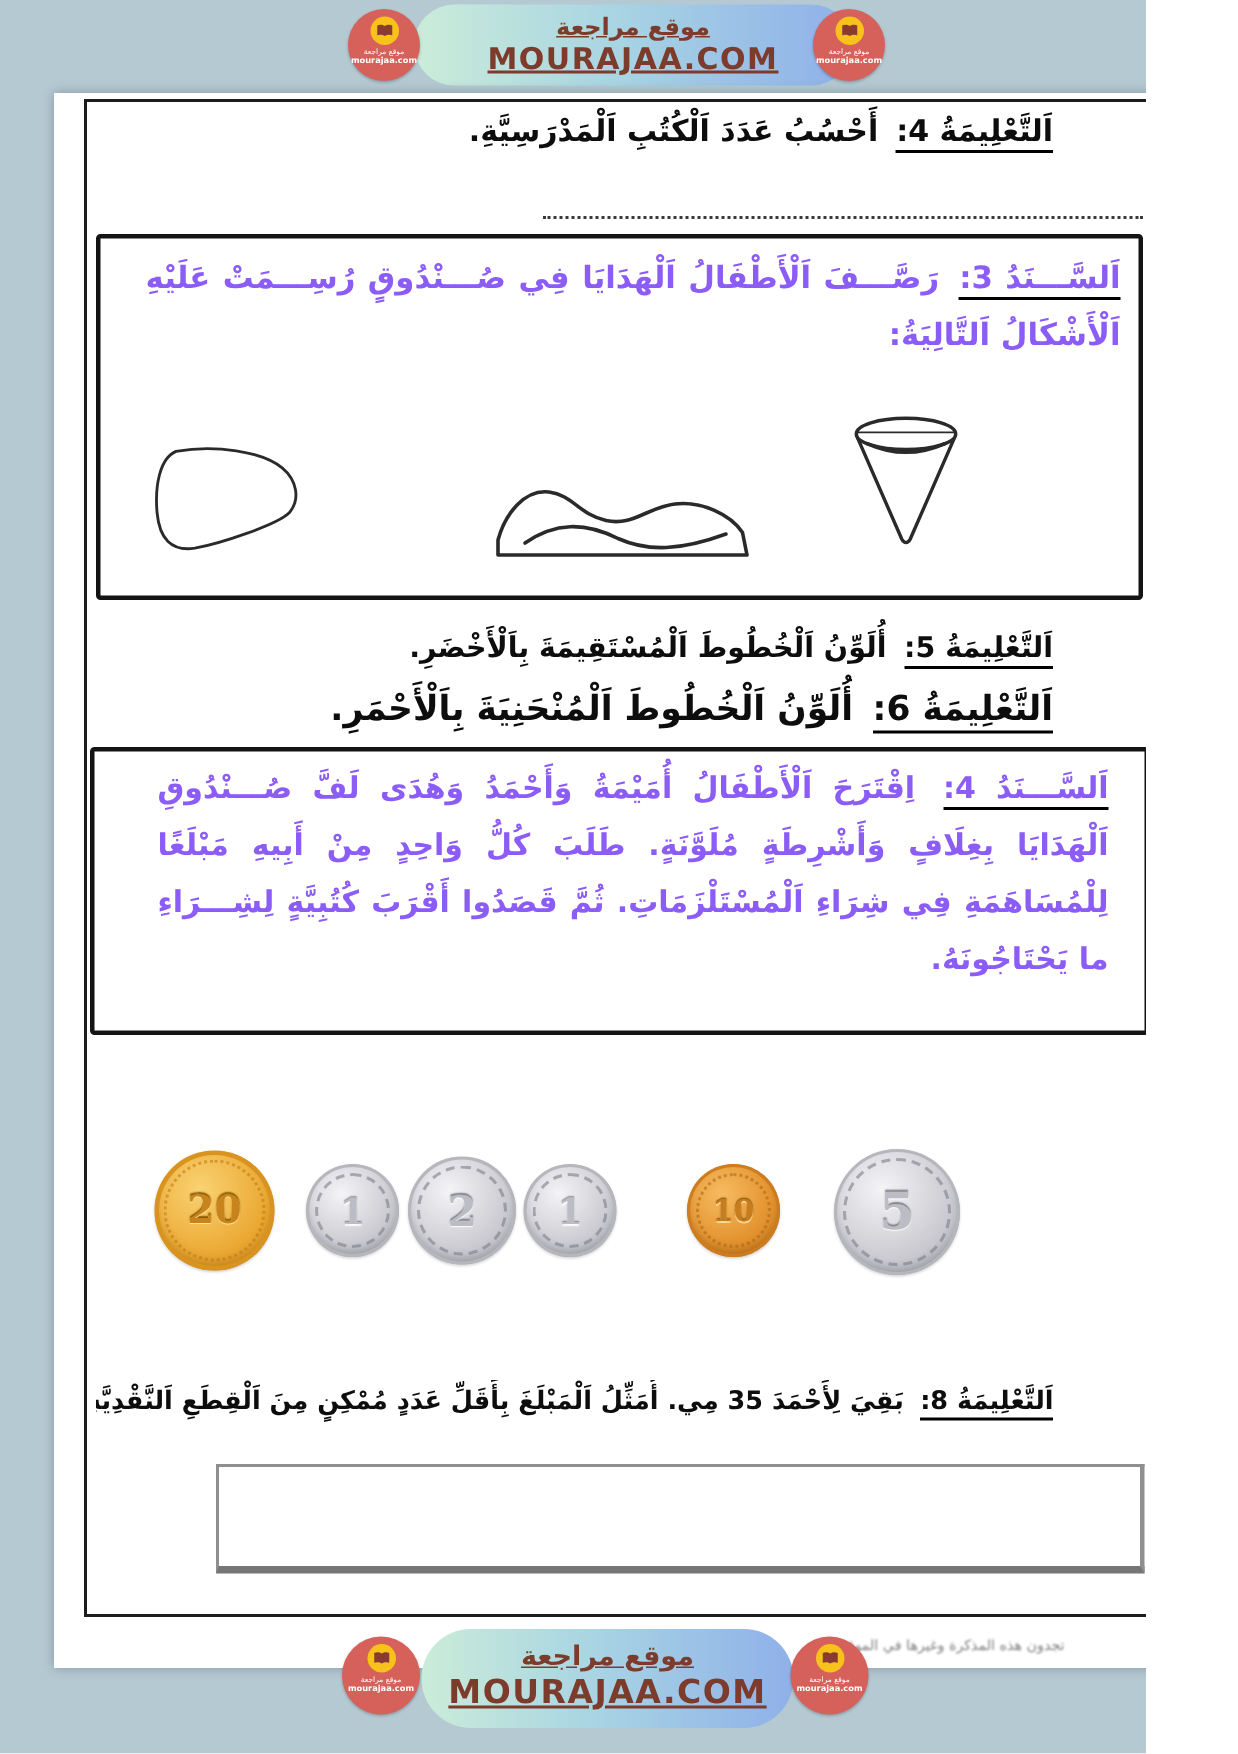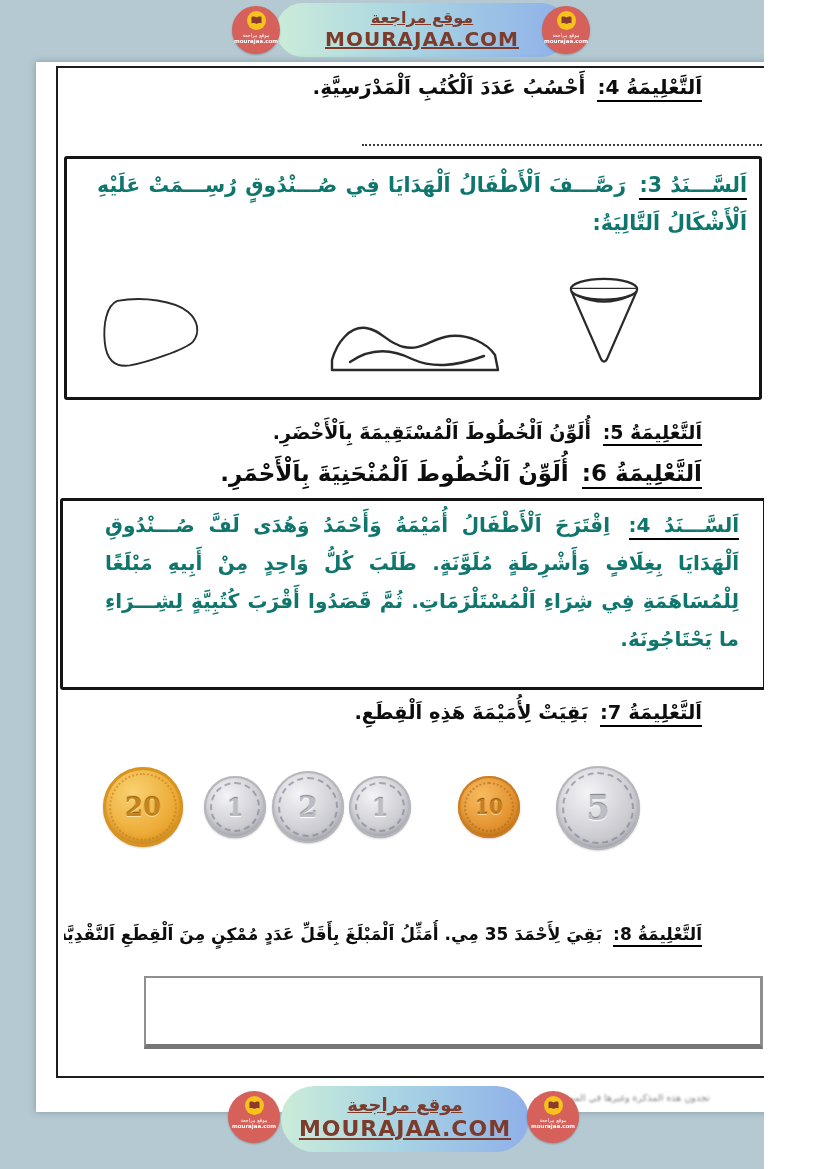--- a/index.html
+++ b/index.html
@@ -22,21 +22,21 @@
   .badge{background:#d5615a;border-radius:50%;display:flex;flex-direction:column;
          align-items:center;box-shadow:0 1px 2px rgba(0,0,0,.25);}
   .badge-book{width:19px;height:19px;background:#f6c21b;border-radius:50%;
               display:flex;align-items:center;justify-content:center;margin-top:5px;}
   .badge-t1{font-size:5px;color:#ffffff;margin-top:2px;white-space:nowrap;}
   .badge-t2{font-size:5.5px;color:#ffffff;font-weight:bold;white-space:nowrap;}
   
   .tline{direction:rtl;text-align:right;color:#0d0d0d;font-weight:bold;line-height:1.75;}
   .lbl{border-bottom:2.5px solid #000;padding-bottom:1px;margin-left:5px;}
   .sanad-box{border:3px solid #141414;border-radius:3px;background:#fff;}
-  .sanad-text{direction:rtl;text-align:justify;color:#0f766e;font-weight:bold;margin-left:18px;}
+  .sanad-text{direction:rtl;text-align:justify;color:#8b5cf6;font-weight:bold;margin-left:18px;}
   .dotline{border-bottom:2.5px dotted #3a3a3a;}
   .dots-inline{display:inline-block;width:150px;height:13px;border-bottom:2px dotted #444;
                margin:0 6px;vertical-align:middle;}
   .shape-svg{stroke:#2a2a2a;fill:none;stroke-width:2.4;stroke-linecap:round;stroke-linejoin:round;}
   
   .coin{border-radius:50%;display:flex;align-items:center;justify-content:center;}
   .coin::before{content:"";position:absolute;inset:6px;border-radius:50%;}
   .coin-num{font-weight:bold;position:relative;z-index:2;font-family:"DejaVu Serif",serif;}
   .coin.gold{background:radial-gradient(circle at 38% 32%,#f9d272,#eba832 62%,#d78e1e);
              box-shadow:inset 0 0 0 3px #d9941f, inset 0 -5px 7px rgba(120,70,0,.35),0 1px 2px rgba(0,0,0,.2);}
@@ -122,24 +122,20 @@
     <span>أُلَوِّنُ اَلْخُطُوطَ اَلْمُنْحَنِيَةَ بِاَلْأَحْمَرِ.</span>
   </div>
 
   <div class="sanad-box abs" style="left:60px;top:498px;width:700px;height:186px;">
     <div class="sanad-text" style="padding:5px 24px 0;font-size:20px;line-height:1.9;">
       <span class="lbl">اَلسَّـــنَدُ 4:</span>
       <span>اِقْتَرَحَ اَلْأَطْفَالُ أُمَيْمَةُ وَأَحْمَدُ وَهُدَى لَفَّ صُـــنْدُوقِ اَلْهَدَايَا بِغِلَافٍ وَأَشْرِطَةٍ مُلَوَّنَةٍ. طَلَبَ كُلُّ وَاحِدٍ مِنْ أَبِيهِ مَبْلَغًا لِلْمُسَاهَمَةِ فِي شِرَاءِ اَلْمُسْتَلْزَمَاتِ. ثُمَّ قَصَدُوا أَقْرَبَ كُتُبِيَّةٍ لِشِـــرَاءِ ما يَحْتَاجُونَهُ.</span>
     </div>
   </div>
 
-  <div class="tline abs" style="top:696px;right:62px;font-size:19.5px;">
-    <span class="lbl">اَلتَّعْلِيمَةُ 7:</span>
-    <span>بَقِيَتْ لِأُمَيْمَةَ هَذِهِ اَلْقِطَعِ.</span>
-  </div>
 
   <div class="coin gold abs" style="left:103px;top:767px;width:80px;height:80px;">
     <span class="coin-num" style="font-size:26px;">20</span>
   </div>
   <div class="coin silver abs" style="left:204px;top:776px;width:62px;height:62px;">
     <span class="coin-num" style="font-size:24px;">1</span>
   </div>
   <div class="coin silver abs" style="left:272px;top:771px;width:72px;height:72px;">
     <span class="coin-num" style="font-size:28px;">2</span>
   </div>

